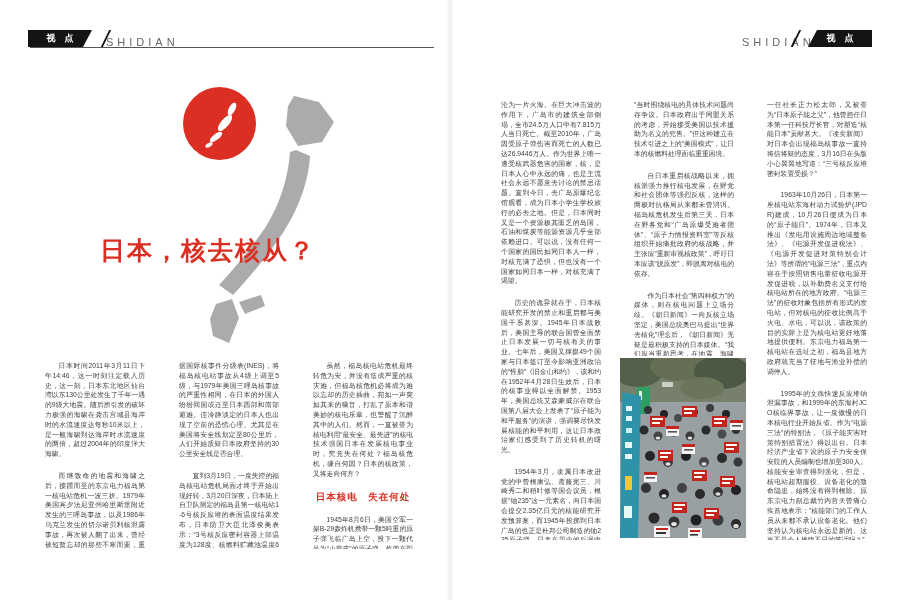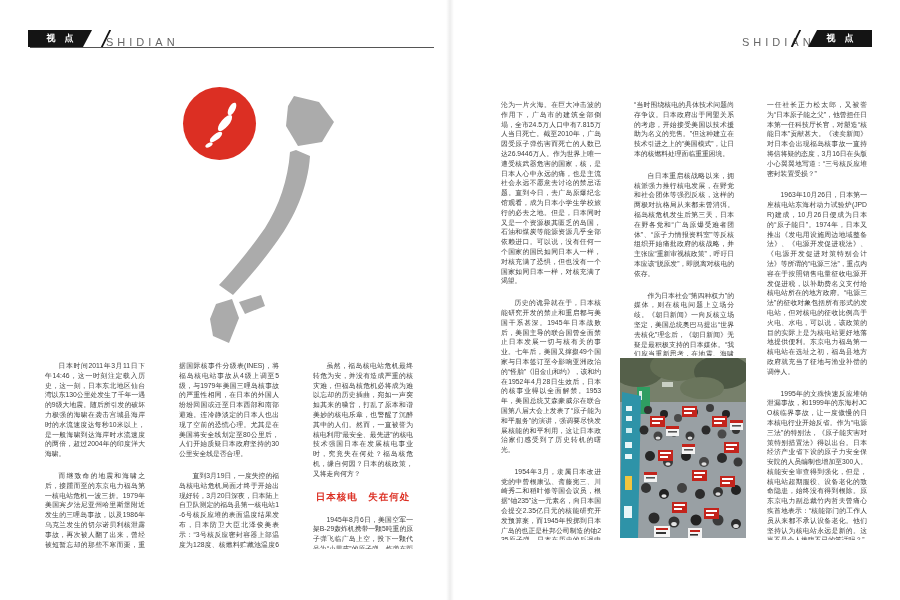--- a/index.html
+++ b/index.html
@@ -74,20 +74,21 @@
 
   <svg class="mapjp" width="145" height="260" viewBox="0 0 145 260">
     <g fill="#ABABAB">
       <path d="M96,4 L121,10 L136,30 L124,50 L100,54 L88,34 L90,14 Z"></path>
       <path d="M98,58 L112,64 C110,96 96,126 80,148 C66,168 49,188 35,203 L21,193 C37,176 53,156 67,136 C81,114 90,88 92,60 Z"></path>
       <path d="M41,210 L63,203 L67,214 L47,222 Z"></path>
       <path d="M18,212 L34,207 L41,226 L31,251 L15,244 L12,227 Z"></path>
     </g>
   </svg>
 
+  <div class="title">日本，核去核从？</div>
 
   <div class="col lcol1">
     <p class="ind">日本时间2011年3月11日下午14:46，这一时刻注定载入历史，这一刻，日本东北地区仙台湾以东130公里处发生了千年一遇的9级大地震。随后所引发的破坏力极强的海啸在袭击宫城县海岸时的水流速度达每秒10米以上，是一般海啸到达海岸时水流速度的两倍，超过2004年的印度洋大海啸。</p>
     <p class="ind">而继致命的地震和海啸之后，接踵而至的东京电力福岛第一核电站危机一波三折。1979年美国宾夕法尼亚州哈里斯堡附近发生的三哩岛事故，以及1986年乌克兰发生的切尔诺贝利核泄露事故，再次被人翻了出来，曾经被短暂忘却的那些不寒而栗，重新牵动起人类最脆弱最敏感的神经。</p>
     <p class="ind">3月18日，日本原子力安全保安院根</p>
   </div>
   <div class="col lcol2">
     <p>据国际核事件分级表(INES)，将福岛核电站事故从4级上调至5级，与1979年美国三哩岛核事故的严重性相同，在日本的外国人纷纷回国或迁至日本西部和南部避难。连冷静淡定的日本人也出现了空前的恐慌心理。尤其是在美国将安全线划定至80公里后，人们开始质疑日本政府坚持的30公里安全线是否合理。</p>
     <p class="ind">直到3月19日，一度失控的福岛核电站危机局面才终于开始出现好转，3月20日深夜，日本陆上自卫队测定的福岛县第一核电站1-6号核反应堆的表面温度结果发布，日本防卫大臣北泽俊美表示：“3号核反应密封容器上部温度为128度、核燃料贮藏池温度62度，其余的5座核反应堆温度则在24-58度，这些温度都在可以让人安心的范围。”</p>
   </div>

